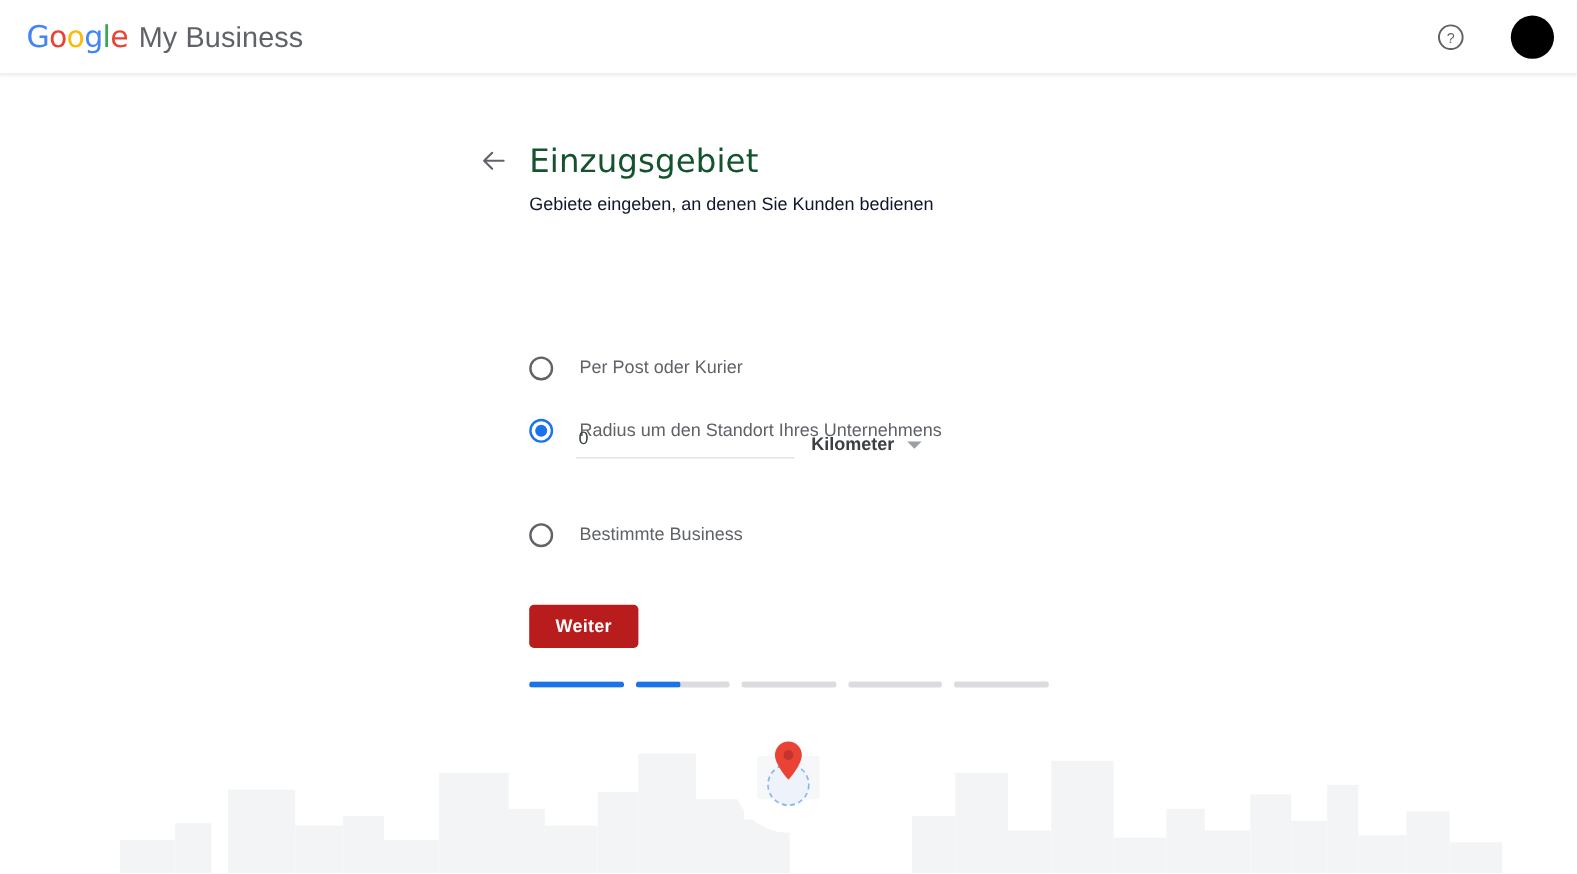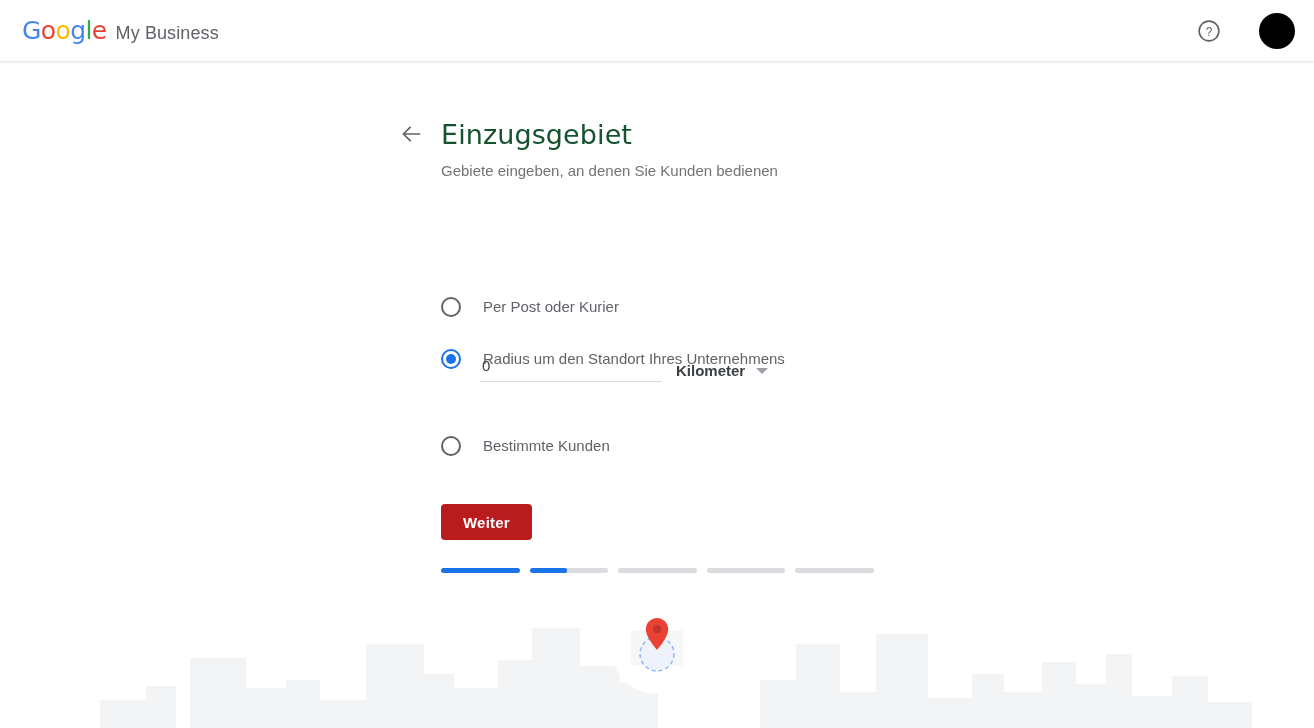--- a/index.html
+++ b/index.html
@@ -29,21 +29,21 @@
   .g-logo {
     font-size: 25px; letter-spacing: -0.6px;
     font-family: "DejaVu Sans", sans-serif;
   }
   .g-logo span { display: inline; }
   .g-b { color: #4285F4; }
   .g-r { color: #EA4335; }
   .g-y { color: #FBBC05; }
   .g-g { color: #34A853; }
   .brand-name {
-    font-size: 18px; color: #5f6368; font-weight: 400;
+    font-size: 24px; color: #5f6368; font-weight: 400;
     letter-spacing: 0.1px;
   }
   .help-btn {
     position: absolute; right: 92px; top: 18px;
     width: 26px; height: 26px;
     cursor: pointer;
   }
   .avatar {
     position: absolute; right: 19px; top: 13px;
     width: 36px; height: 36px; border-radius: 50%;
@@ -61,21 +61,21 @@
   }
   .form-wrap { position: absolute; left: 441px; top: 53px; width: 520px; }
 
   .page-title {
     font-size: 27px; color: #14532d; font-weight: 400;
     letter-spacing: 0.1px; line-height: 34px;
     margin: 0 0 9px 0;
     font-family: "DejaVu Sans", sans-serif;
   }
   .page-sub {
-    font-size: 15px; color: #737373; font-weight: 400;
+    font-size: 15px; color: #0f172a; font-weight: 400;
     line-height: 20px; margin: 0;
   }
 
   .radio-row {
     display: flex; align-items: center;
     margin-top: 33px;
     cursor: pointer;
     text-align: center;
   }
   .radio-row.third { margin-top: 0; position: absolute; top: 330px; left: 0; }
@@ -204,21 +204,21 @@
       <div class="radius-row">
         <input class="num-input" type="text" value="0" style="">
         <div class="unit-select">
           <span class="unit-text">Kilometer</span>
           <span class="caret"></span>
         </div>
       </div>
 
       <div class="radio-row third" style="position:absolute;top:318px;left:0;">
         <span class="radio"></span>
-        <span class="radio-label">Bestimmte Kunden</span>
+        <span class="radio-label">Bestimmte Business</span>
       </div>
 
       <button class="next-btn" style="top:386px;">Weiter</button>
 
       <div class="progress" style="top:450px;">
         <span class="seg">
             <i style="width: 100%;"></i>
           </span>
         <span class="seg">
             <i style="width: 47%;"></i>

